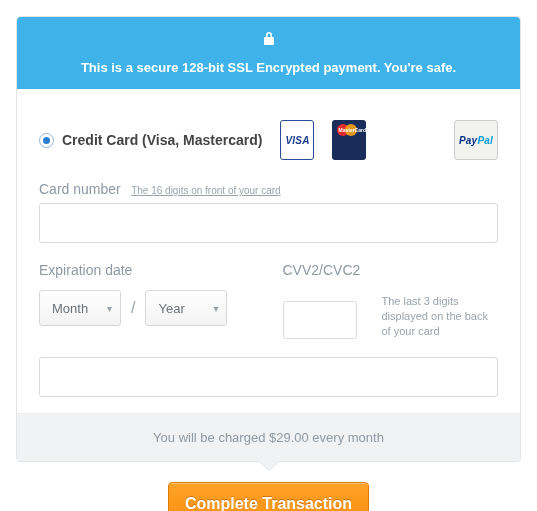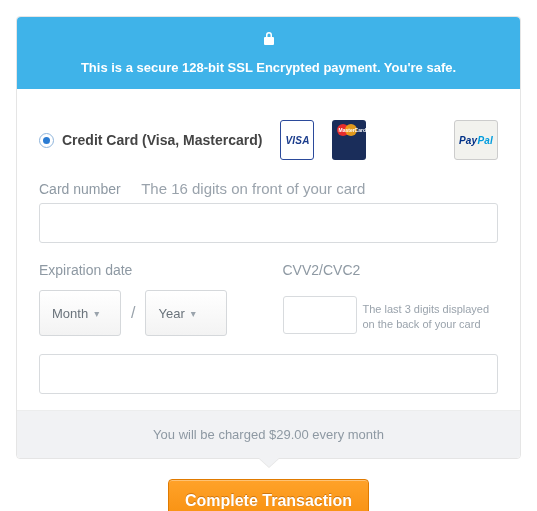--- a/index.html
+++ b/index.html
@@ -78,41 +78,41 @@
   .badge-paypal {
     width: 44px; background: #f2f2ee; border: 1px solid #ccc;
     color: #003087; font-style: italic; font-size: 10px;
   }
   .badge-paypal .pal { color: #009cde; }
   .field-label {
     font-size: 14px; color: #8e99a3; margin-bottom: 6px;
     display: inline-block;
   }
   .field-hint {
-    font-size: 15px; color: #9aa3ac; margin-left: 16px;
+    font-size: 10px; color: #9aa3ac; margin-left: 6px; text-decoration: underline;
   }
   .text-input {
     width: 100%; height: 40px;
     border: 1px solid #d8dbde; border-radius: 3px;
     background: #fff; padding: 0 10px; font-size: 14px;
   }
   .row { display: flex; gap: 28px; margin-top: 18px; }
   .col { flex: 1; }
   .exp-row { display: flex; align-items: center; gap: 10px; margin-top: 6px; }
   .select {
-    height: 46px; min-width: 82px;
+    height: 36px; min-width: 82px;
     border: 1px solid #d5d8db; border-radius: 3px;
     background: linear-gradient(#fff, #f3f3f3);
-    display: inline-flex; align-items: center; justify-content: flex-start;
+    display: inline-flex; align-items: center; justify-content: space-between;
     padding: 0 8px 0 12px; font-size: 13px; color: #6a737b;
     cursor: pointer;
   }
   .select .chev { color: #9aa3ac; font-size: 10px; margin-left: 6px; }
   .slash { color: #9aa3ac; font-size: 16px; }
-  .cvv-row { display: flex; align-items: center; gap: 6px; margin-top: 12px; }
+  .cvv-row { display: flex; align-items: flex-end; gap: 25px; margin-top: 6px; }
   .cvv-input { width: 74px; height: 38px; border: 1px solid #d8dbde; border-radius: 3px; background:#fff; }
   .cvv-hint { font-size: 11px; color: #9aa3ac; line-height: 1.35; margin-top: 4px; }
   .name-block { margin-top: 18px; }
   .footer-strip {
     background: #f1f2f4; color: #8e99a3; font-size: 13px;
     text-align: center; padding: 16px 10px;
     border-top: 1px solid #eceded;
     border-radius: 0 0 4px 4px;
     position: relative;
   }

